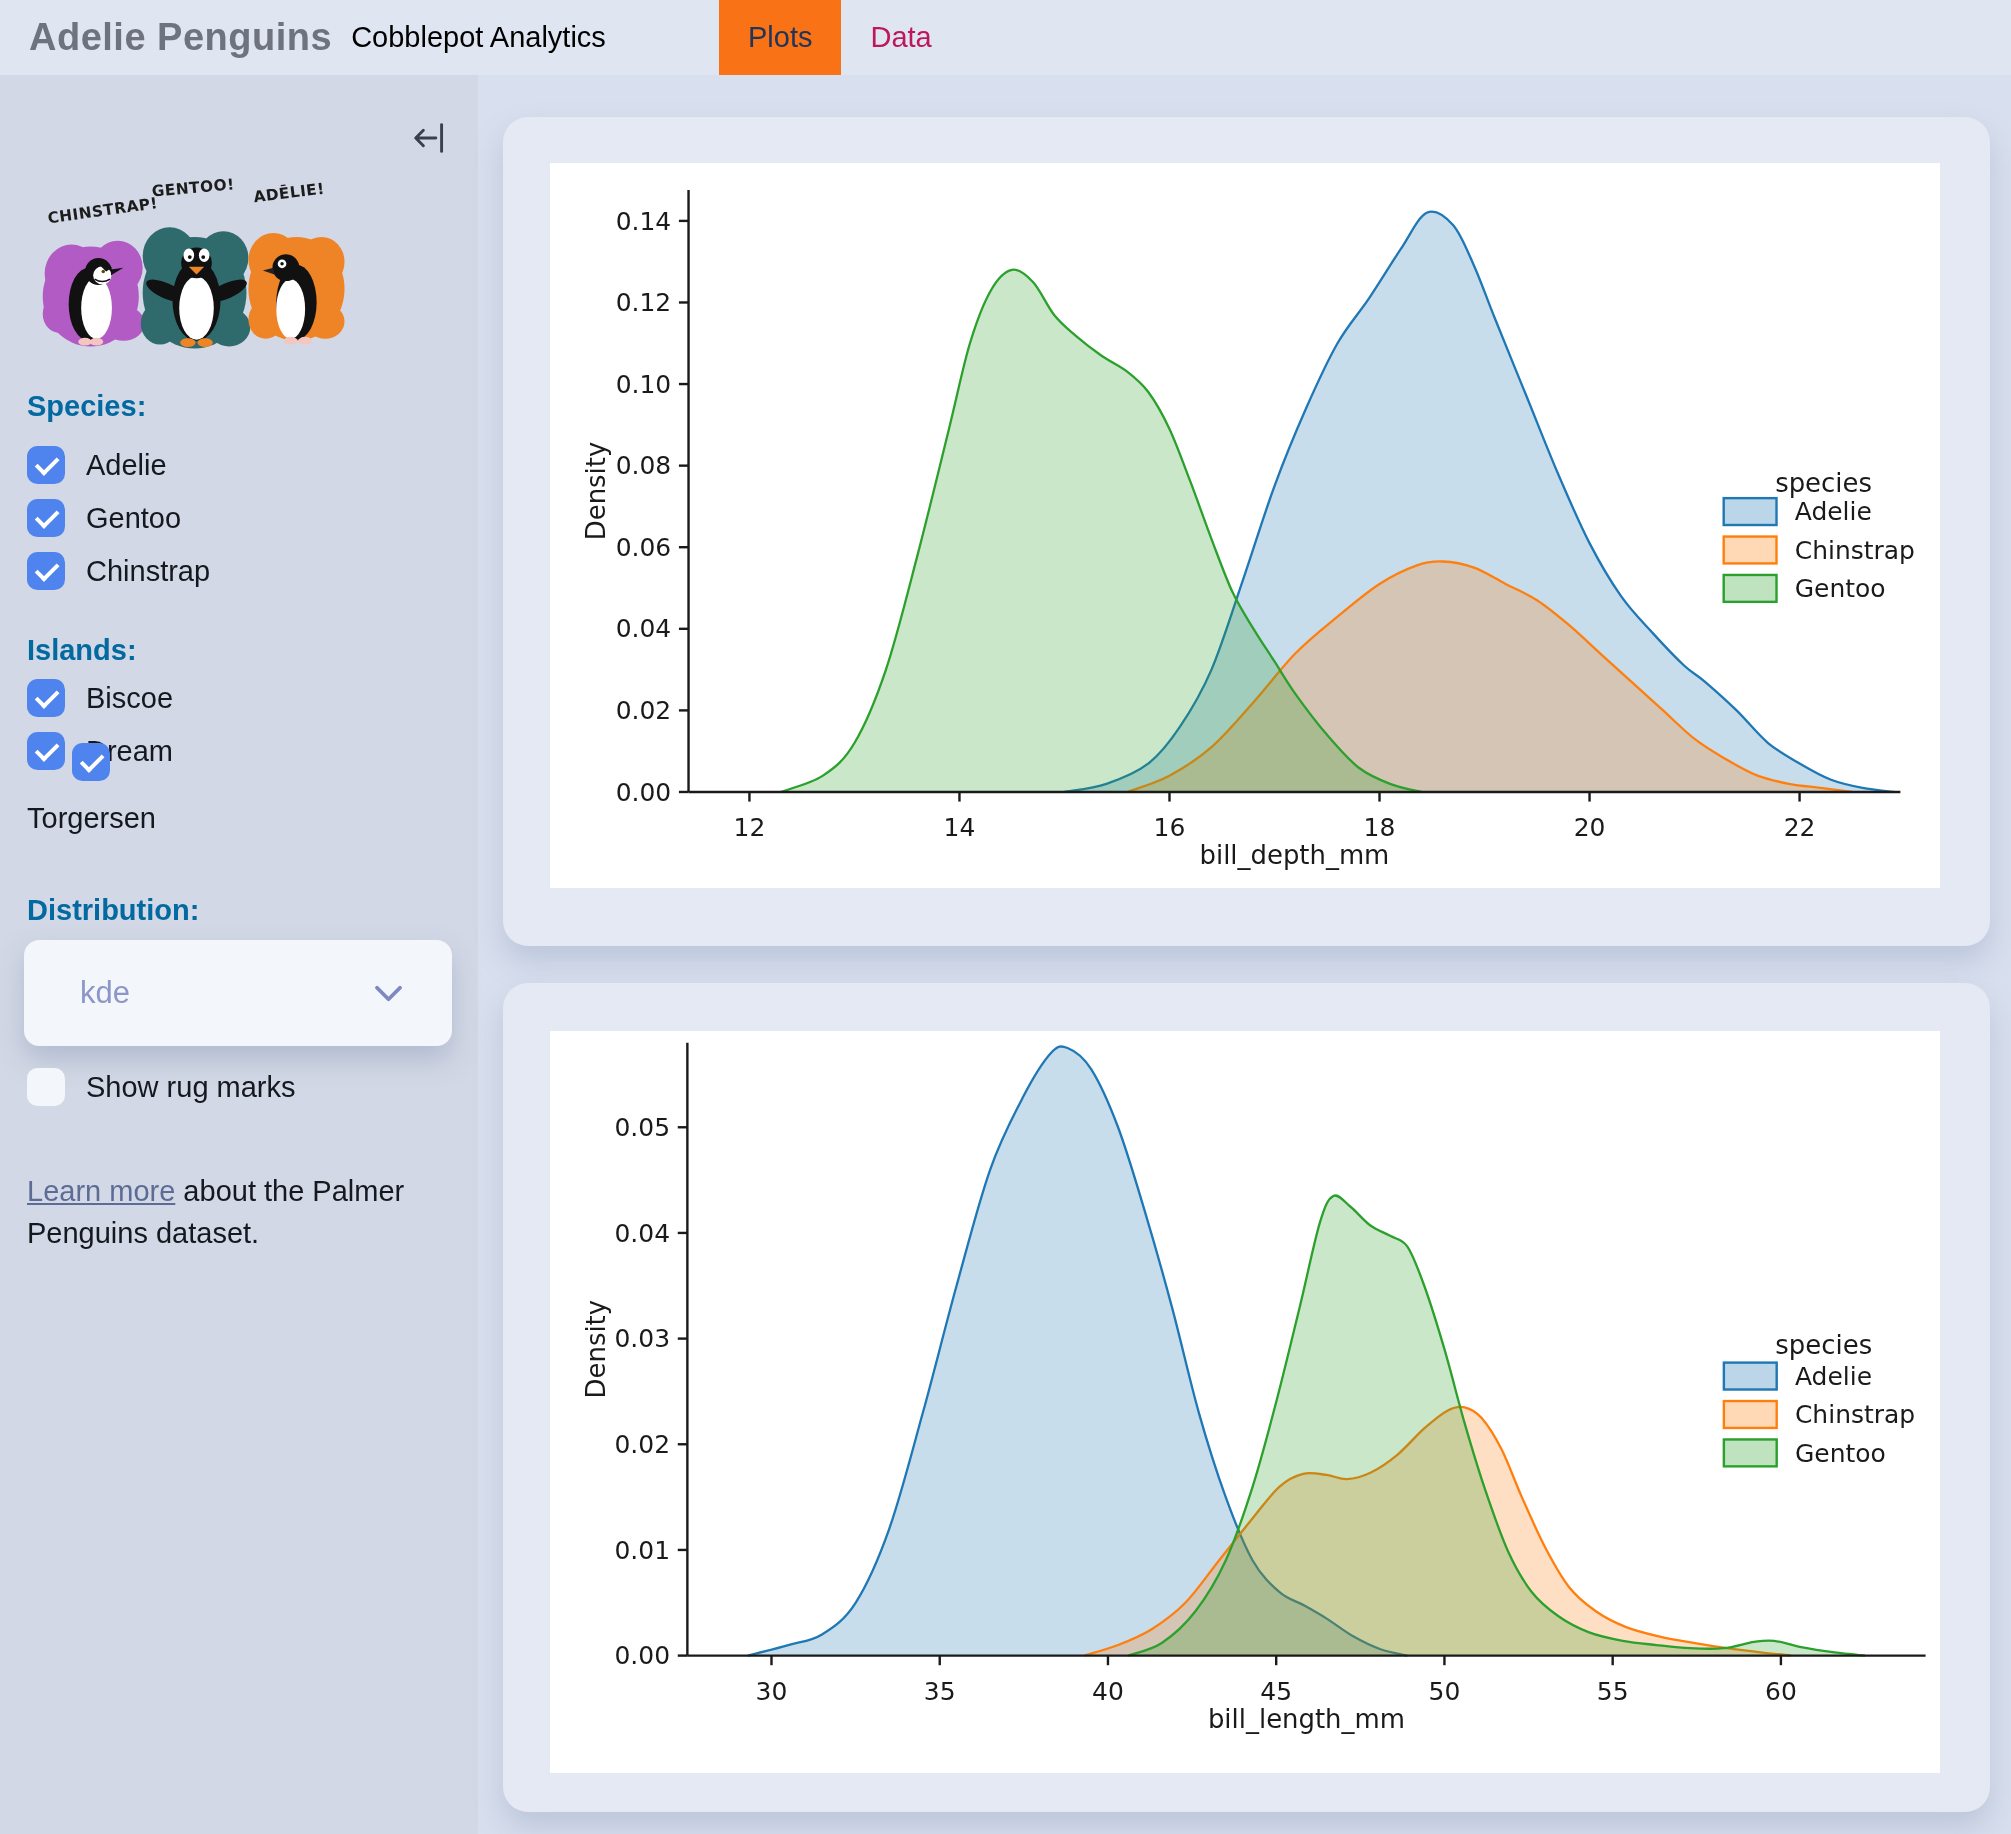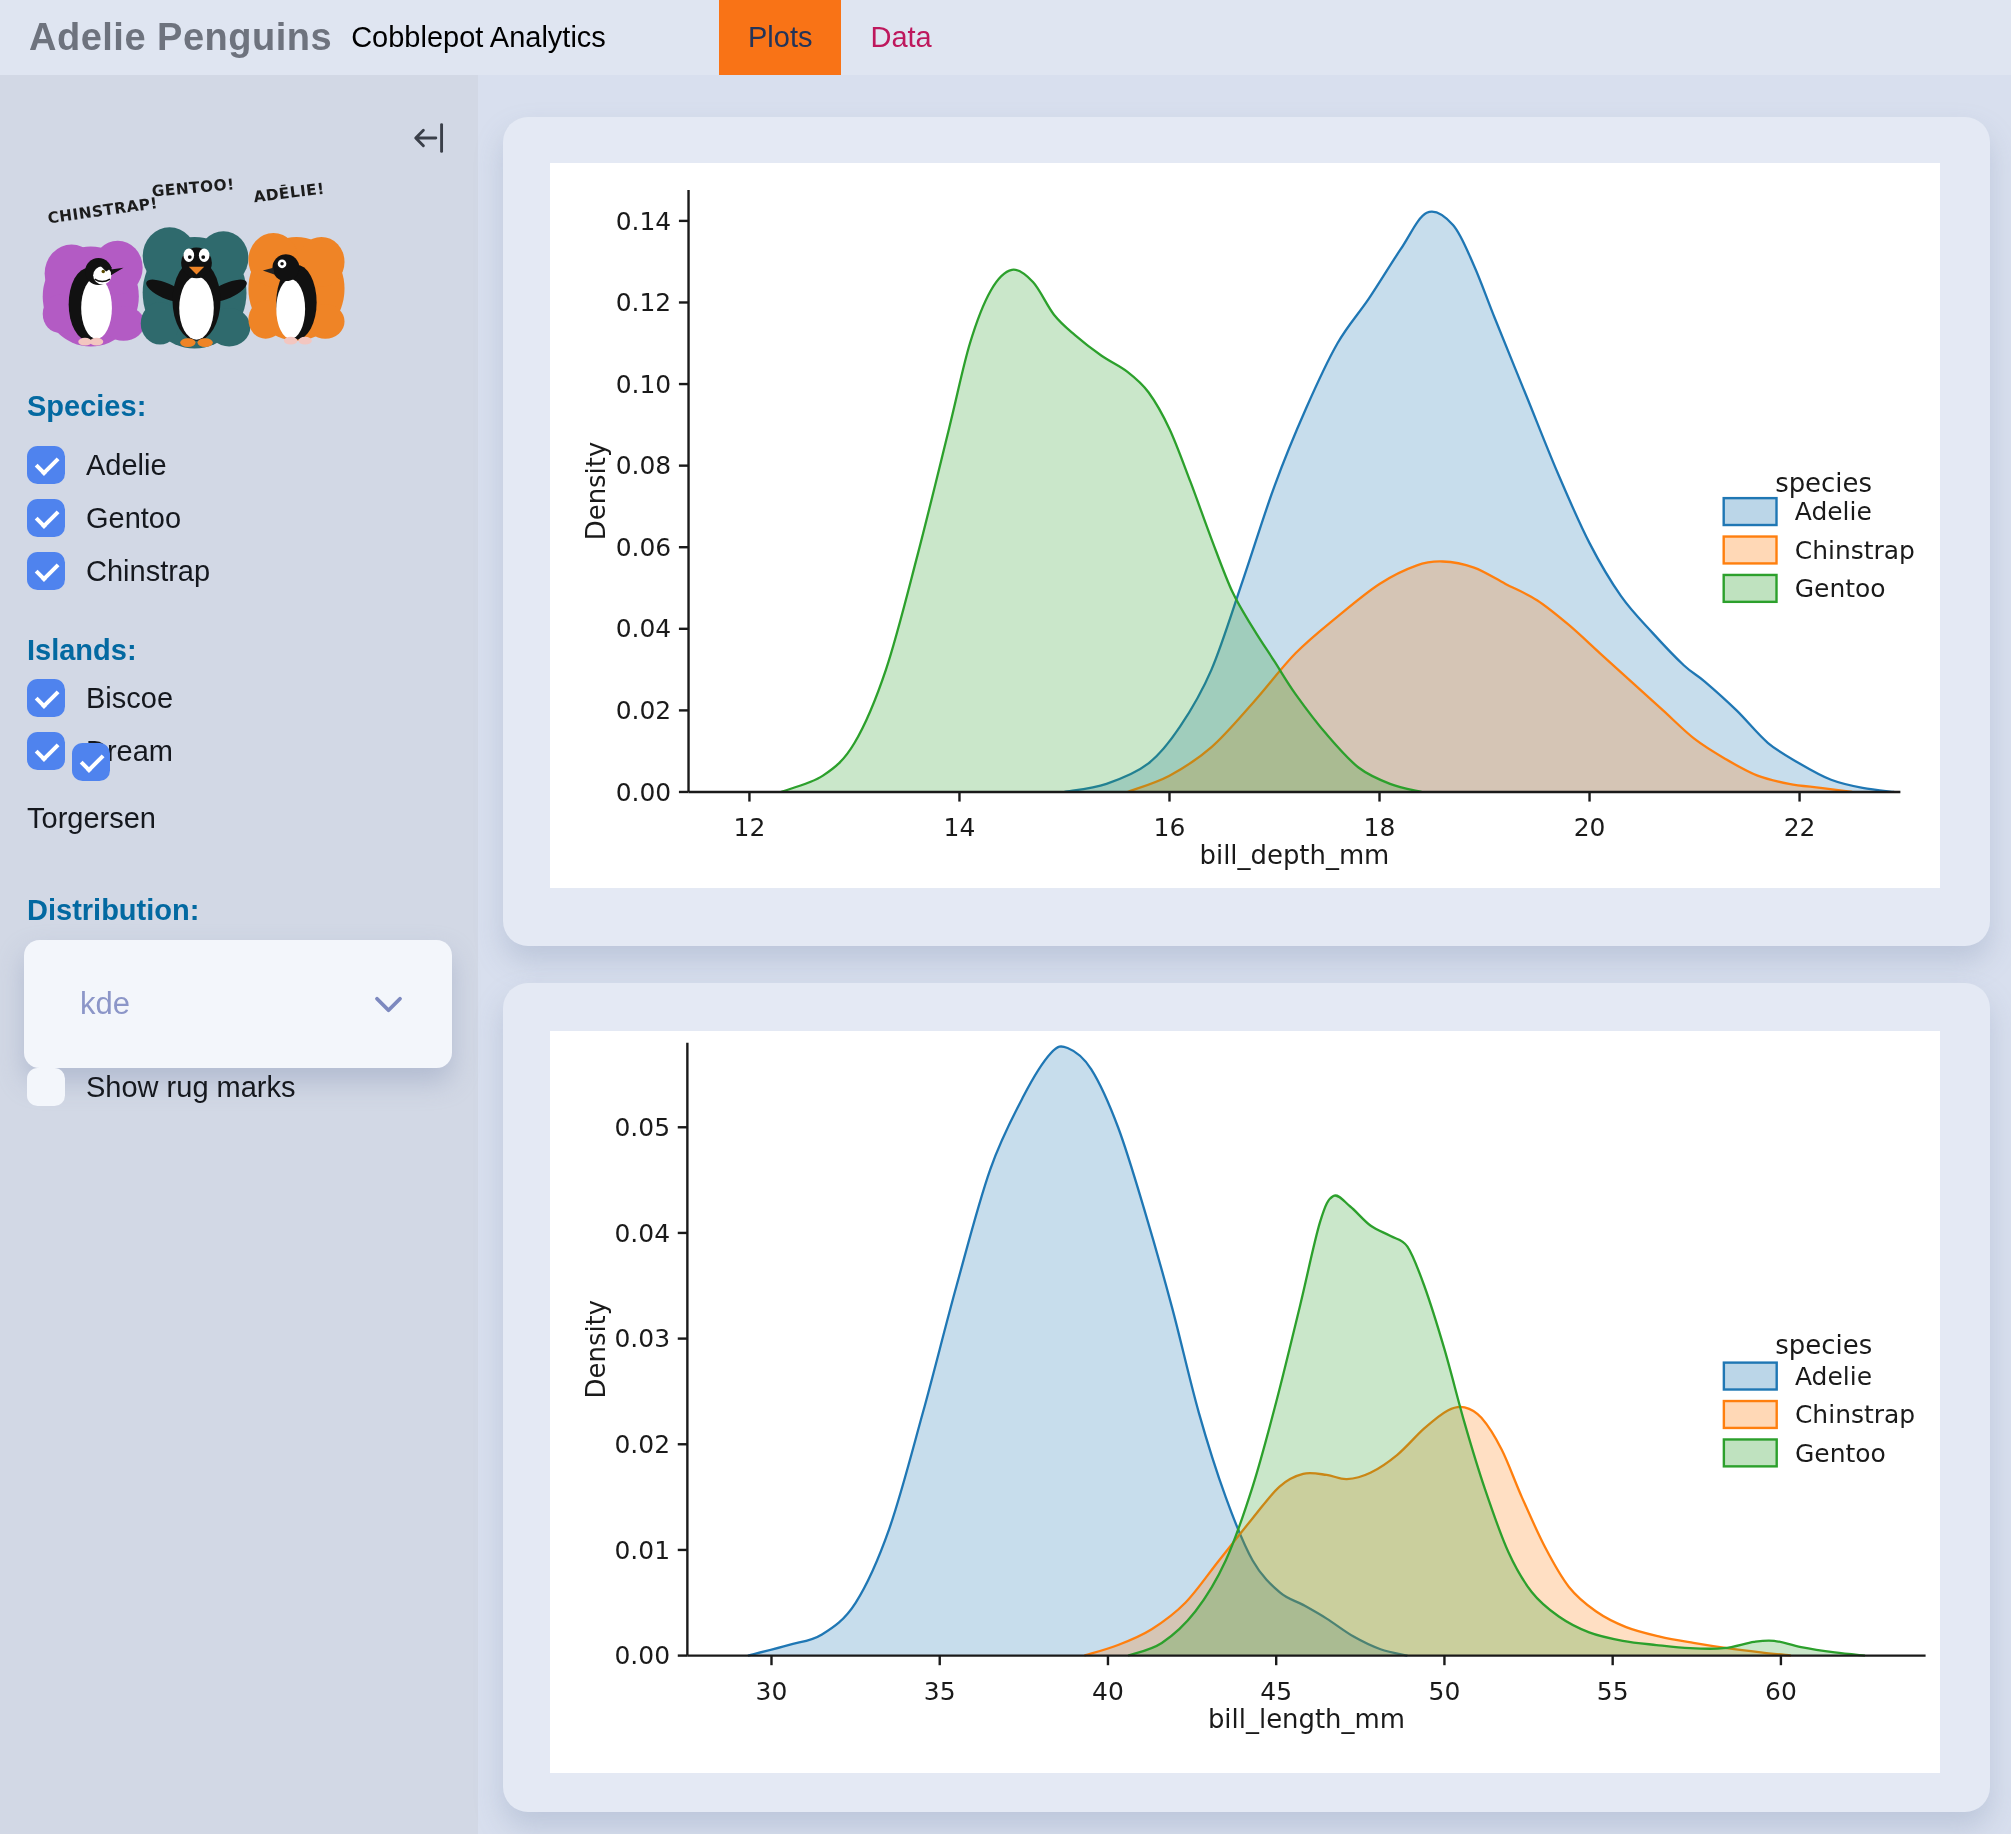--- a/index.html
+++ b/index.html
@@ -22,21 +22,21 @@
   .art-label { font-family:"DejaVu Sans", sans-serif; font-weight:bold; font-size:16px; fill:#1c1c1c; letter-spacing:0.5px; }
 
   .side-heading { position:absolute; left:27px; font-size:29px; font-weight:700; color:#0369a1; }
   .cb-row { position:absolute; left:27px; height:40px; display:flex; align-items:center; gap:21px; cursor:pointer; }
   .cb-box { width:38px; height:38px; border-radius:10.6px; background:#4f83ee; position:relative; flex:0 0 auto; }
   .cb-box.unchecked { background:#f3f6fb; }
   .cb-box.checked::after { content:""; position:absolute; left:8.6px; top:10.6px; width:18px; height:8.6px;
       border-left:4.3px solid #fff; border-bottom:4.3px solid #fff; transform:rotate(-45deg); }
   .cb-label { font-size:29px; color:#15181e; }
 
-  .dropdown { position:absolute; left:24px; top:865px; width:428px; height:128px; background:#f3f6fb; border-radius:15.4px;
+  .dropdown { position:absolute; left:24px; top:865px; width:428px; height:106px; background:#f3f6fb; border-radius:15.4px;
       display:flex; align-items:center; justify-content:space-between; padding:0 46px 0 56px; cursor:pointer;
       box-shadow:0 13.4px 27px rgba(140,152,185,0.45); }
   .dropdown .value { font-size:31px; color:#8c96c8; }
 
   .footnote { position:absolute; left:27px; top:1095px; width:423px; font-size:29px; color:#15181e; line-height:1.45; }
   .footnote a { color:#5d6c94; text-decoration:underline; cursor:pointer; }
 
   
   .card { position:absolute; left:503px; width:1487px; background:#e4e9f4; border-radius:25px;
       box-shadow:0 15.4px 29px rgba(120,135,170,0.28); }
@@ -176,20 +176,23 @@
     <svg width="35" height="23" viewBox="0 0 36 24">
       <polyline points="6,6 18,18 30,6" stroke="#7d89bf" stroke-width="4" fill="none" stroke-linecap="round" stroke-linejoin="round"></polyline>
     </svg>
   </div>
 
   <div class="cb-row" style="top:992px">
     <div class="cb-box unchecked"></div>
     <span class="cb-label">Show rug marks</span>
   </div>
 
+  <div class="footnote">
+    <a>Learn more</a><span> about the Palmer Penguins dataset.</span>
+  </div>
 </div>
 
 <div class="card" id="card-0">
   <div class="plot" id="plot-0">
       <svg width="1390" height="725" viewBox="0 0 1447 755">
         <path d="M 535.5043327556325 655 C 542.79 653.58 564.67 651.46 579.25 646.50 C 593.83 641.55 610.23 635.18 622.99 625.26 C 635.75 615.35 644.86 603.32 655.80 587.03 C 666.73 570.75 677.67 553.05 688.61 527.56 C 699.54 502.07 710.48 465.97 721.41 434.11 C 732.35 402.25 743.29 366.14 754.22 336.40 C 765.16 306.67 776.09 280.47 787.03 255.69 C 797.97 230.91 808.90 206.84 819.84 187.72 C 830.77 168.61 841.71 157.28 852.64 141.00 C 863.58 124.71 875.43 104.89 885.45 90.02 C 895.48 75.15 903.68 56.04 912.79 51.79 C 921.91 47.54 931.93 55.33 940.13 64.53 C 948.33 73.74 954.71 90.73 962.00 107.01 C 969.29 123.30 974.76 139.58 983.88 162.24 C 992.99 184.89 1005.75 216.04 1016.68 242.95 C 1027.62 269.85 1038.55 298.17 1049.49 323.66 C 1060.43 349.15 1071.36 374.63 1082.30 395.87 C 1093.23 417.11 1104.17 435.52 1115.11 451.10 C 1126.04 466.67 1136.98 477.29 1147.91 489.33 C 1158.85 501.37 1171.61 514.82 1180.72 523.31 C 1189.83 531.81 1193.48 532.52 1202.59 540.30 C 1211.71 548.09 1224.46 559.42 1235.40 570.04 C 1246.34 580.66 1257.27 594.82 1268.21 604.02 C 1279.14 613.23 1290.08 618.89 1301.02 625.26 C 1311.95 631.64 1322.89 638.01 1333.82 642.26 C 1344.76 646.50 1355.69 648.63 1366.63 650.75 C 1377.57 652.88 1393.97 654.29 1399.44 655.00 L 1399.44 655 L 535.50 655 Z" fill="#1f77b4" fill-opacity="0.25" stroke="none"></path>
         <path d="M 535.5043327556325 655 C 542.79 653.58 564.67 651.46 579.25 646.50 C 593.83 641.55 610.23 635.18 622.99 625.26 C 635.75 615.35 644.86 603.32 655.80 587.03 C 666.73 570.75 677.67 553.05 688.61 527.56 C 699.54 502.07 710.48 465.97 721.41 434.11 C 732.35 402.25 743.29 366.14 754.22 336.40 C 765.16 306.67 776.09 280.47 787.03 255.69 C 797.97 230.91 808.90 206.84 819.84 187.72 C 830.77 168.61 841.71 157.28 852.64 141.00 C 863.58 124.71 875.43 104.89 885.45 90.02 C 895.48 75.15 903.68 56.04 912.79 51.79 C 921.91 47.54 931.93 55.33 940.13 64.53 C 948.33 73.74 954.71 90.73 962.00 107.01 C 969.29 123.30 974.76 139.58 983.88 162.24 C 992.99 184.89 1005.75 216.04 1016.68 242.95 C 1027.62 269.85 1038.55 298.17 1049.49 323.66 C 1060.43 349.15 1071.36 374.63 1082.30 395.87 C 1093.23 417.11 1104.17 435.52 1115.11 451.10 C 1126.04 466.67 1136.98 477.29 1147.91 489.33 C 1158.85 501.37 1171.61 514.82 1180.72 523.31 C 1189.83 531.81 1193.48 532.52 1202.59 540.30 C 1211.71 548.09 1224.46 559.42 1235.40 570.04 C 1246.34 580.66 1257.27 594.82 1268.21 604.02 C 1279.14 613.23 1290.08 618.89 1301.02 625.26 C 1311.95 631.64 1322.89 638.01 1333.82 642.26 C 1344.76 646.50 1355.69 648.63 1366.63 650.75 C 1377.57 652.88 1393.97 654.29 1399.44 655.00" fill="none" stroke="#1f77b4" stroke-width="2.4" stroke-linejoin="round"></path>
         <path d="M 601.1195840554592 655 C 608.41 652.17 630.28 645.80 644.86 638.01 C 659.44 630.22 674.03 621.02 688.61 608.27 C 703.19 595.53 717.77 577.83 732.35 561.54 C 746.93 545.26 761.51 525.44 776.09 510.57 C 790.67 495.70 805.26 484.37 819.84 472.34 C 834.42 460.30 849.91 447.20 863.58 438.35 C 877.25 429.50 890.92 423.13 901.86 419.24 C 912.79 415.34 919.17 414.64 929.20 414.99 C 939.22 415.34 951.07 417.47 962.00 421.36 C 972.94 425.26 983.88 432.69 994.81 438.35 C 1005.75 444.02 1016.68 448.27 1027.62 455.35 C 1038.55 462.43 1049.49 471.63 1060.43 480.83 C 1071.36 490.04 1082.30 500.66 1093.23 510.57 C 1104.17 520.48 1115.11 530.39 1126.04 540.30 C 1136.98 550.22 1147.91 560.13 1158.85 570.04 C 1169.79 579.95 1180.72 591.28 1191.66 599.78 C 1202.59 608.27 1213.53 614.64 1224.46 621.02 C 1235.40 627.39 1246.34 633.76 1257.27 638.01 C 1268.21 642.26 1279.14 644.38 1290.08 646.50 C 1301.02 648.63 1311.95 649.34 1322.89 650.75 C 1333.82 652.17 1350.23 654.29 1355.69 655.00 L 1355.69 655 L 601.12 655 Z" fill="#ff7f0e" fill-opacity="0.25" stroke="none"></path>
         <path d="M 601.1195840554592 655 C 608.41 652.17 630.28 645.80 644.86 638.01 C 659.44 630.22 674.03 621.02 688.61 608.27 C 703.19 595.53 717.77 577.83 732.35 561.54 C 746.93 545.26 761.51 525.44 776.09 510.57 C 790.67 495.70 805.26 484.37 819.84 472.34 C 834.42 460.30 849.91 447.20 863.58 438.35 C 877.25 429.50 890.92 423.13 901.86 419.24 C 912.79 415.34 919.17 414.64 929.20 414.99 C 939.22 415.34 951.07 417.47 962.00 421.36 C 972.94 425.26 983.88 432.69 994.81 438.35 C 1005.75 444.02 1016.68 448.27 1027.62 455.35 C 1038.55 462.43 1049.49 471.63 1060.43 480.83 C 1071.36 490.04 1082.30 500.66 1093.23 510.57 C 1104.17 520.48 1115.11 530.39 1126.04 540.30 C 1136.98 550.22 1147.91 560.13 1158.85 570.04 C 1169.79 579.95 1180.72 591.28 1191.66 599.78 C 1202.59 608.27 1213.53 614.64 1224.46 621.02 C 1235.40 627.39 1246.34 633.76 1257.27 638.01 C 1268.21 642.26 1279.14 644.38 1290.08 646.50 C 1301.02 648.63 1311.95 649.34 1322.89 650.75 C 1333.82 652.17 1350.23 654.29 1355.69 655.00" fill="none" stroke="#ff7f0e" stroke-width="2.4" stroke-linejoin="round"></path>
         <path d="M 240.23570190641254 655 C 247.53 652.17 271.22 646.50 283.98 638.01 C 296.74 629.51 305.85 622.43 316.79 604.02 C 327.72 585.62 338.66 560.13 349.59 527.56 C 360.53 494.99 371.47 450.39 382.40 408.62 C 393.34 366.85 406.10 313.75 415.21 276.93 C 424.32 240.12 429.79 211.80 437.08 187.72 C 444.37 163.65 451.66 145.24 458.95 132.50 C 466.24 119.76 473.53 112.68 480.82 111.26 C 488.12 109.84 495.41 116.22 502.70 124.00 C 509.99 131.79 517.28 148.78 524.57 157.99 C 531.86 167.19 538.24 172.15 546.44 179.23 C 554.64 186.31 564.67 194.10 573.78 200.47 C 582.89 206.84 592.92 211.09 601.12 217.46 C 609.32 223.83 615.70 228.79 622.99 238.70 C 630.28 248.61 637.57 261.36 644.86 276.93 C 652.15 292.51 659.44 313.04 666.73 332.15 C 674.03 351.27 681.32 372.51 688.61 391.63 C 695.90 410.74 703.19 431.27 710.48 446.85 C 717.77 462.43 725.06 473.05 732.35 485.08 C 739.64 497.12 746.93 507.74 754.22 519.07 C 761.51 530.39 766.98 540.30 776.09 553.05 C 785.21 565.79 797.97 582.78 808.90 595.53 C 819.84 608.27 830.77 621.02 841.71 629.51 C 852.64 638.01 863.58 642.26 874.52 646.50 C 885.45 650.75 901.86 653.58 907.32 655.00 L 907.32 655 L 240.24 655 Z" fill="#2ca02c" fill-opacity="0.25" stroke="none"></path>

